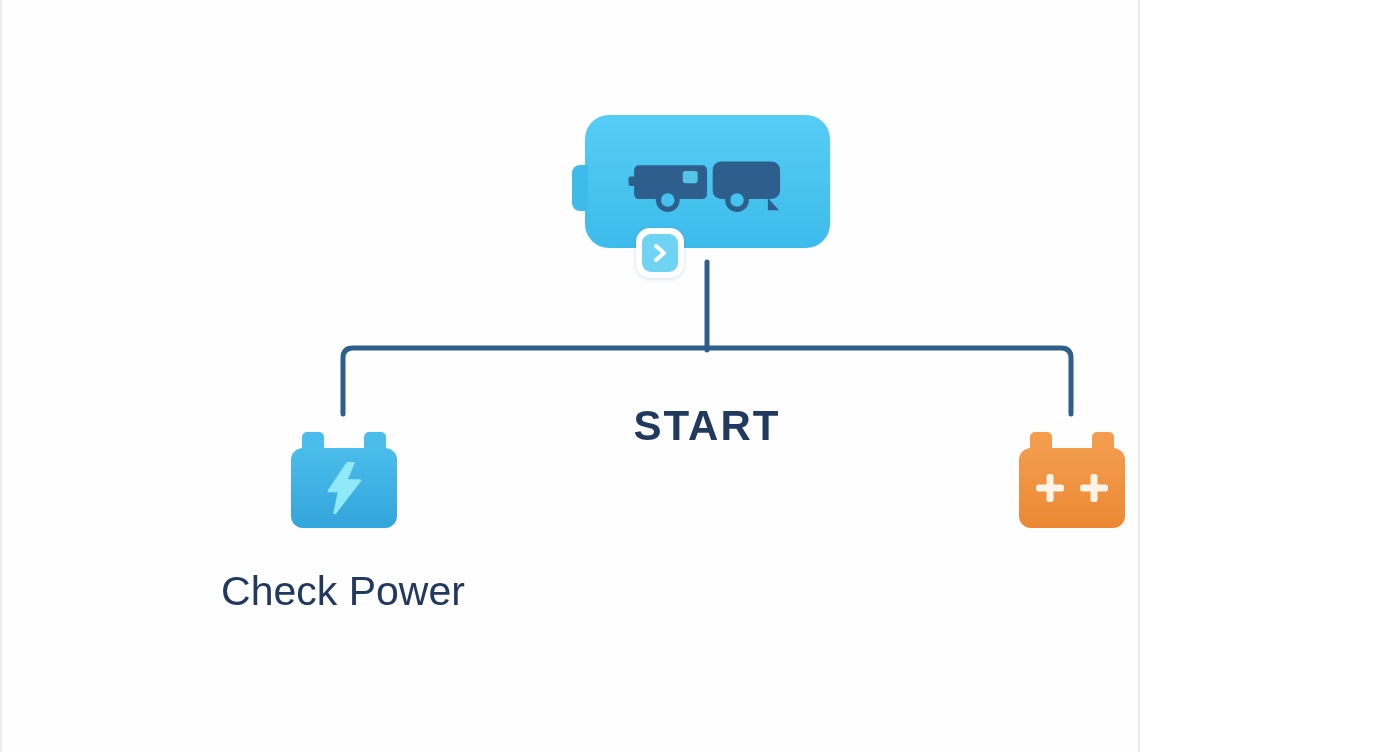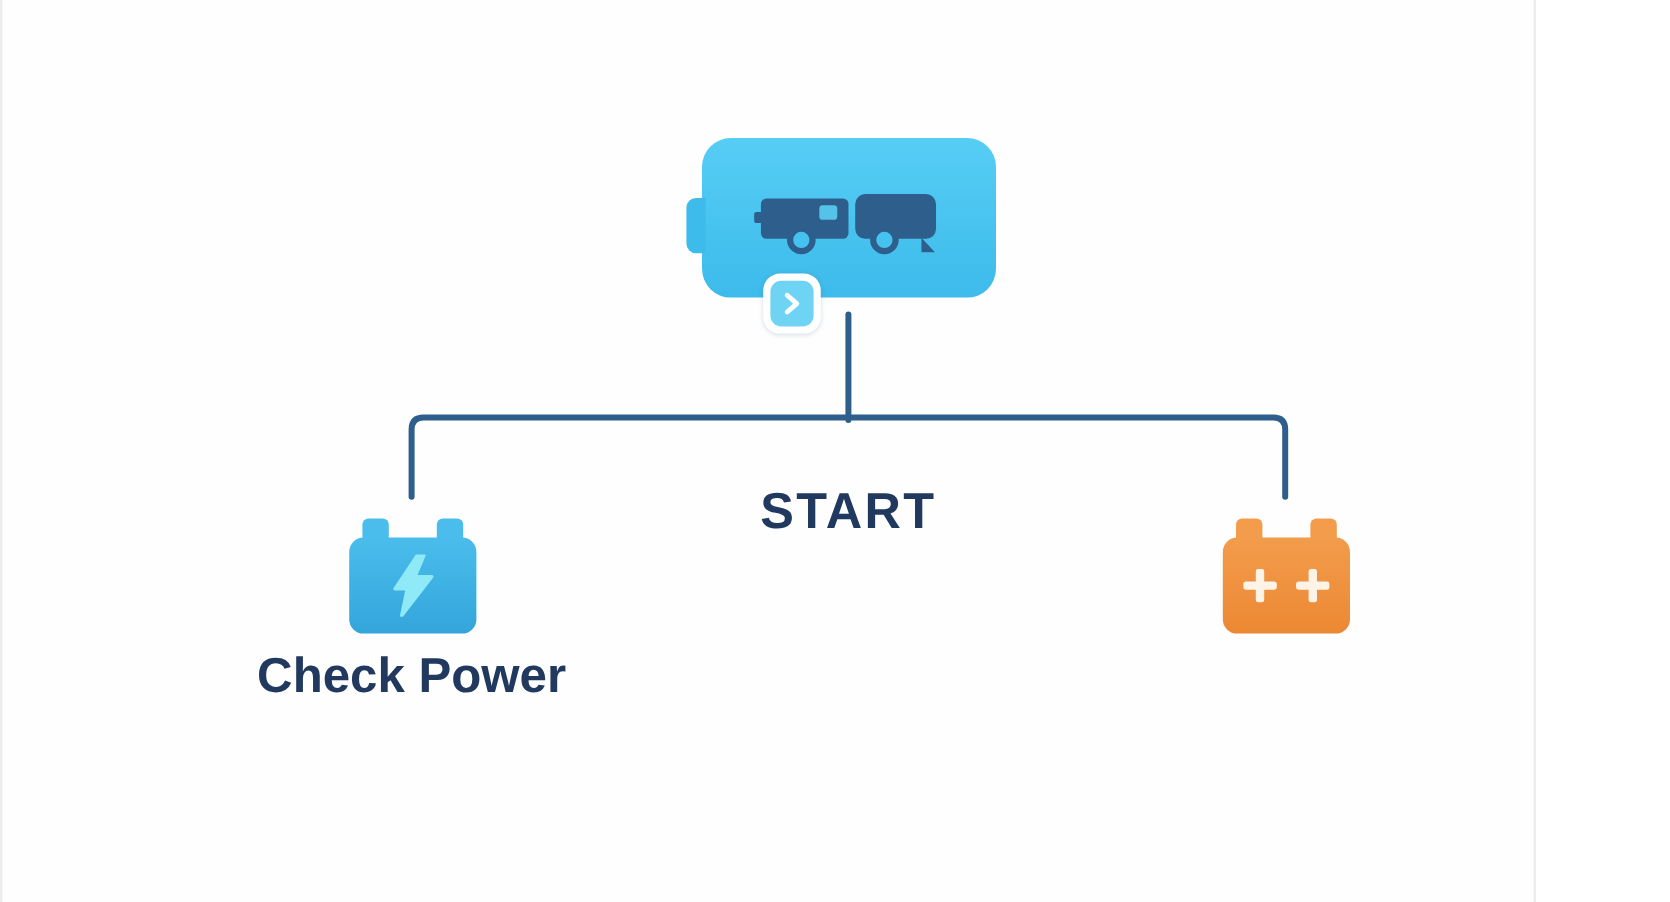--- a/index.html
+++ b/index.html
@@ -3,21 +3,21 @@
 <meta charset="utf-8">
 <style>
   * { margin: 0; padding: 0; box-sizing: border-box; }
   html, body { background: #ffffff; }
   body {
     font-family: "Liberation Sans", "DejaVu Sans", sans-serif;
     width: 1392px; height: 752px; overflow: hidden;
   }
   .canvas {
     position: relative;
-    width: 1280px; height: 752px;
+    width: 1140px; height: 752px;
     background: #fefefe;
     border-left: 2px solid #ececec;
     border-right: 2px solid #ececec;
     overflow: hidden;
   }
 
   
   .connectors {
     position: absolute; left: 0; top: 0;
     width: 1392px; height: 752px;
@@ -98,23 +98,23 @@
   .battery-fuses { left: 1017px; top: 432px; }
   .battery-fuses .post { background: var(--fuse-fill-top, #F29C4C); }
   .battery-fuses .body {
     background: linear-gradient(180deg, var(--fuse-fill-top, #F29C4C), var(--fuse-fill-bottom, #EC8834));
   }
   .bolt-icon { width: 40px; height: 52px; }
   .plus-icons { width: 72px; height: 28px; }
 
   
   .branch-label {
-    position: absolute; top: 540px;
+    position: absolute; top: 568px;
     transform: translateX(-50%);
-    font-size: 41px; font-weight: 700;
+    font-size: 41px; font-weight: 400;
     color: var(--label-text, #21395F);
     white-space: nowrap;
   }
   .branch-label.left  { left: 341px; }
   .branch-label.right { left: 1077px; }
 </style>
 </head>
 <body>
 
 <div class="canvas">

